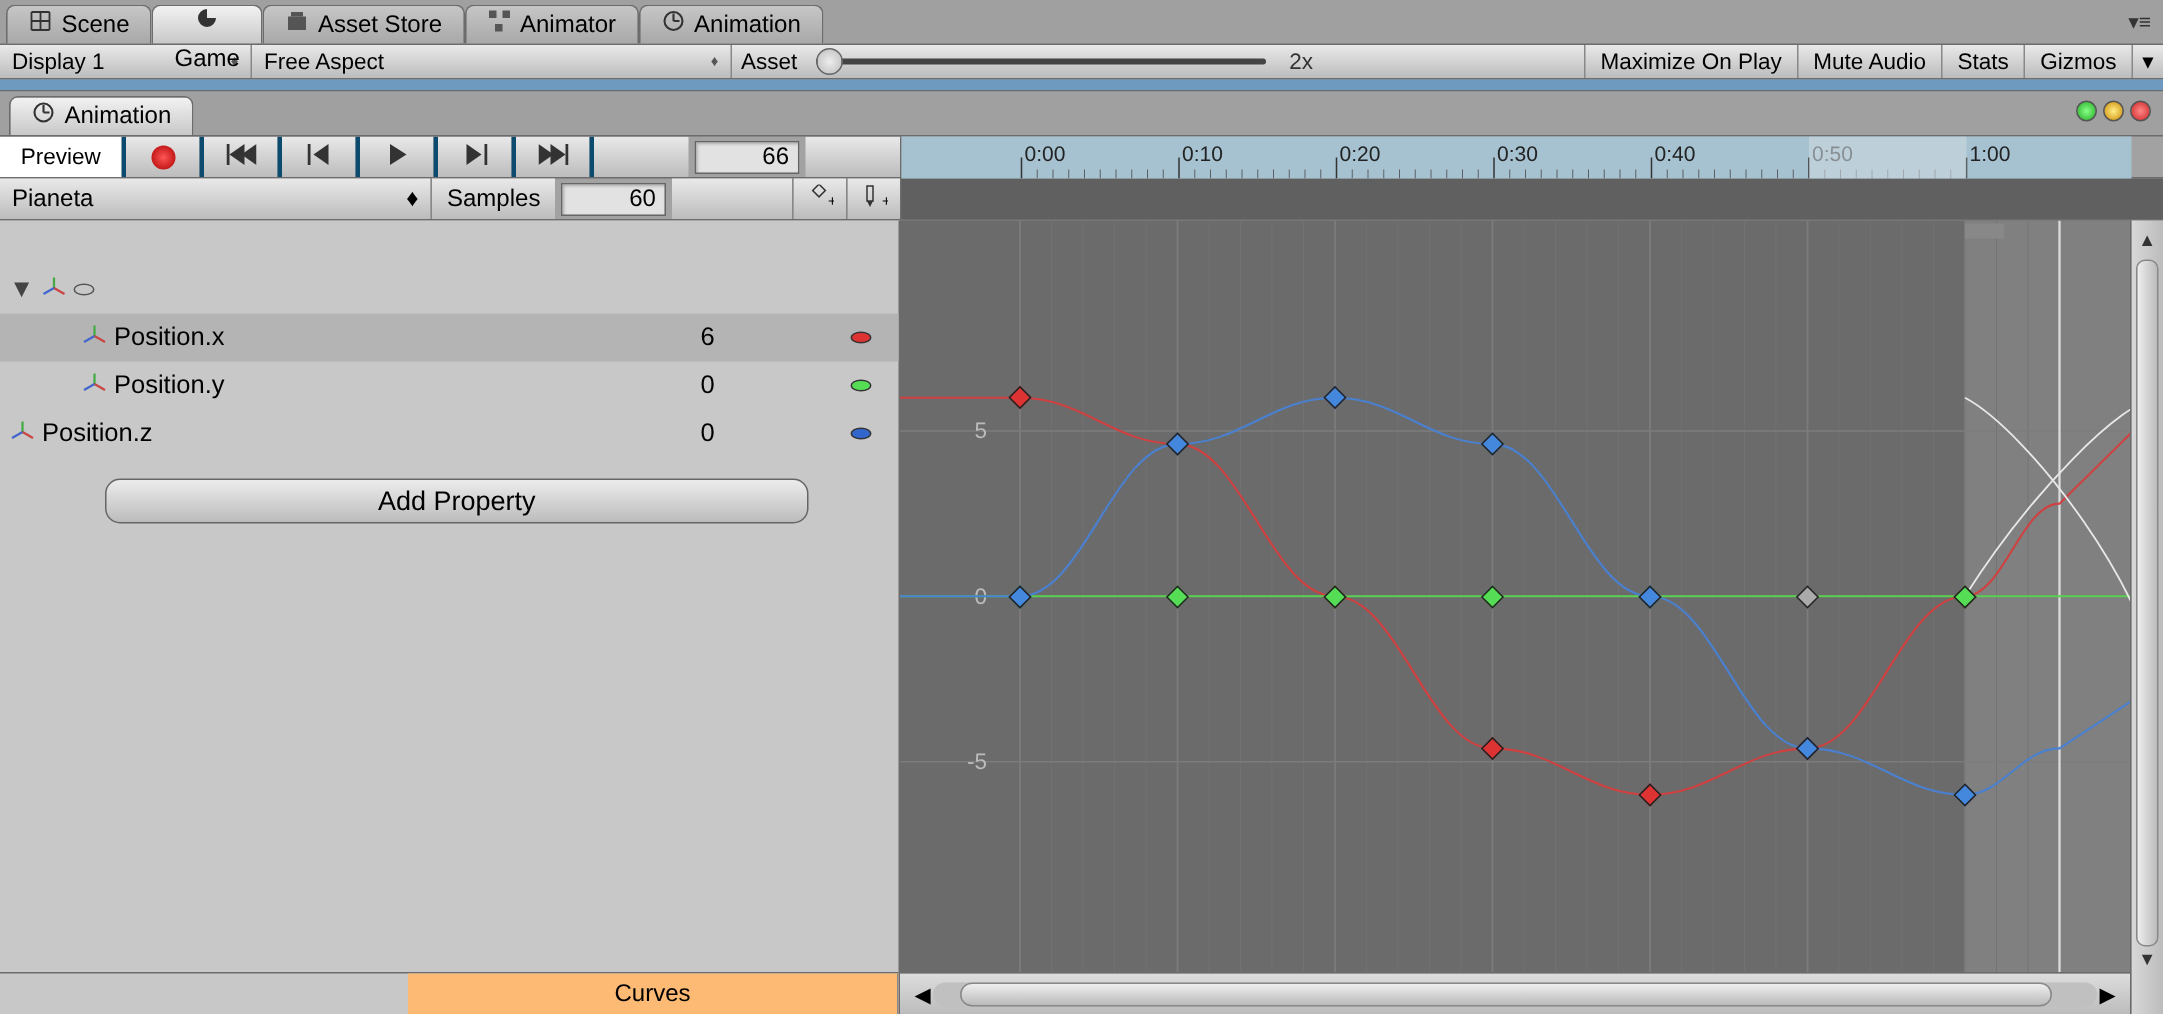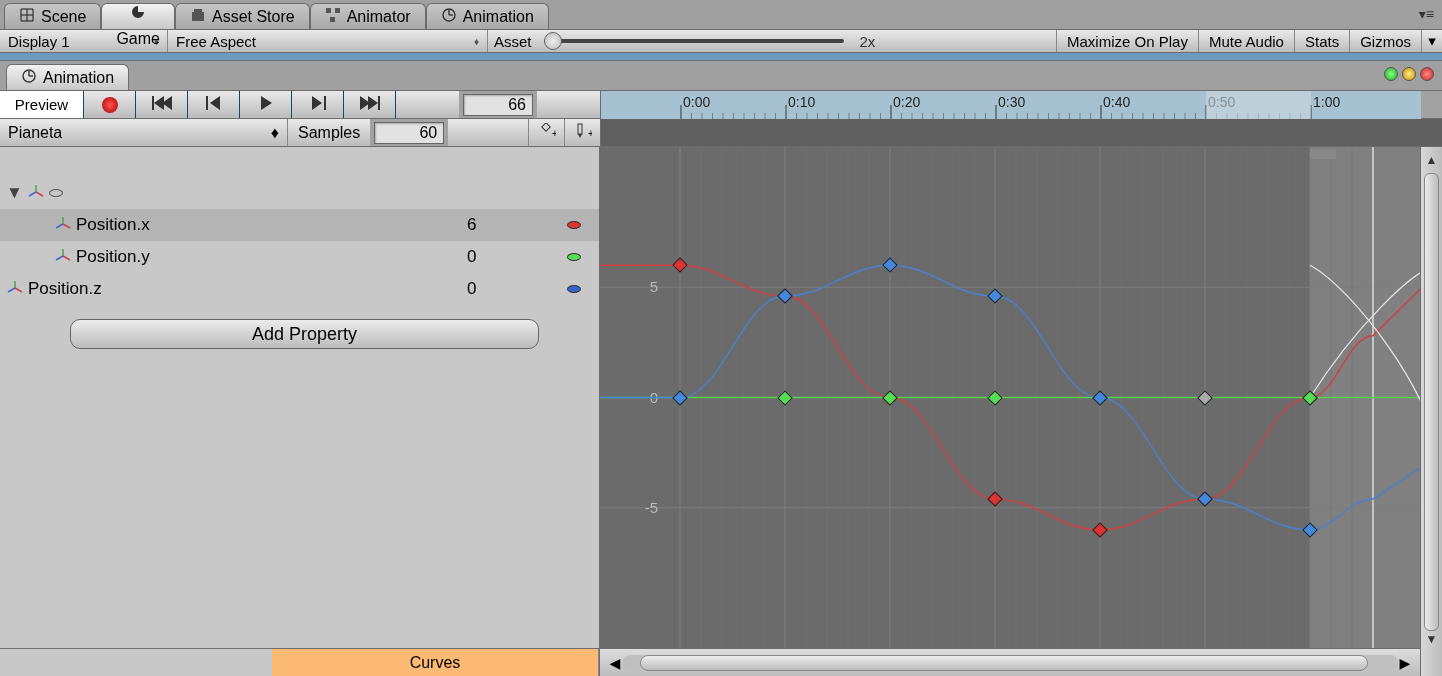--- a/index.html
+++ b/index.html
@@ -20,21 +20,21 @@
 .bluebar { height: 8px; background: #6f9abf; border-bottom: 1px solid #6c6c6c; }
 .subtabs-row { height: 30px; background: #a0a0a0; display: flex; align-items: flex-end; padding-left: 6px; border-bottom: 1px solid #6c6c6c; position: relative; }
 .traffic { position: absolute; right: 8px; top: 6px; display: flex; gap: 4px; }
 .traffic span { width: 14px; height: 14px; border-radius: 50%; border: 1px solid #555; }
 .tl-green { background: radial-gradient(#8f8,#2a2); }
 .tl-yellow { background: radial-gradient(#fe8,#c80); }
 .tl-red { background: radial-gradient(#f88,#c22); }
 
 .anim-area { display: flex; flex-direction: column; height: calc(676px - 30px - 23px - 8px - 30px); }
 .anim-controls { height: 28px; display: flex; align-items: stretch; border-bottom: 1px solid #6c6c6c; }
-.ctrl-btn { width: 52px; display: flex; align-items: center; justify-content: center; background: linear-gradient(#e9e9e9,#bcbcbc); border-right: 1px solid #0c4a6e; font-size: 15px; }
+.ctrl-btn { width: 52px; display: flex; align-items: center; justify-content: center; background: linear-gradient(#e9e9e9,#bcbcbc); border-right: 3px solid #0c4a6e; font-size: 15px; }
 .ctrl-btn.preview { width: 84px; background: #fff; }
 .rec-dot { width: 16px; height: 16px; background: radial-gradient(#f55,#a00); border-radius: 50%; }
 .frame-input { width: 70px; height: 22px; margin: 3px 4px; background: #e2e2e2; border: 1px solid #666; display: flex; align-items: center; justify-content: flex-end; padding-right: 6px; font-size: 16px; box-shadow: inset 1px 1px 2px #aaa; }
 .controls-right-spacer { flex: 1; background: linear-gradient(#e9e9e9,#bcbcbc); }
 
 .anim-row2 { height: 28px; display: flex; align-items: stretch; border-bottom: 1px solid #6c6c6c; }
 .clip-dd { width: 288px; display: flex; align-items: center; padding: 0 8px; background: linear-gradient(#e9e9e9,#bcbcbc); border-right: 1px solid #888; font-size: 16px; }
 .samples-lbl { padding: 0 10px; display: flex; align-items: center; background: linear-gradient(#e9e9e9,#bcbcbc); font-size: 16px; }
 .icon-btn { width: 36px; display: flex; align-items: center; justify-content: center; background: linear-gradient(#e9e9e9,#bcbcbc); border-left: 1px solid #888; font-size: 14px; }
 

